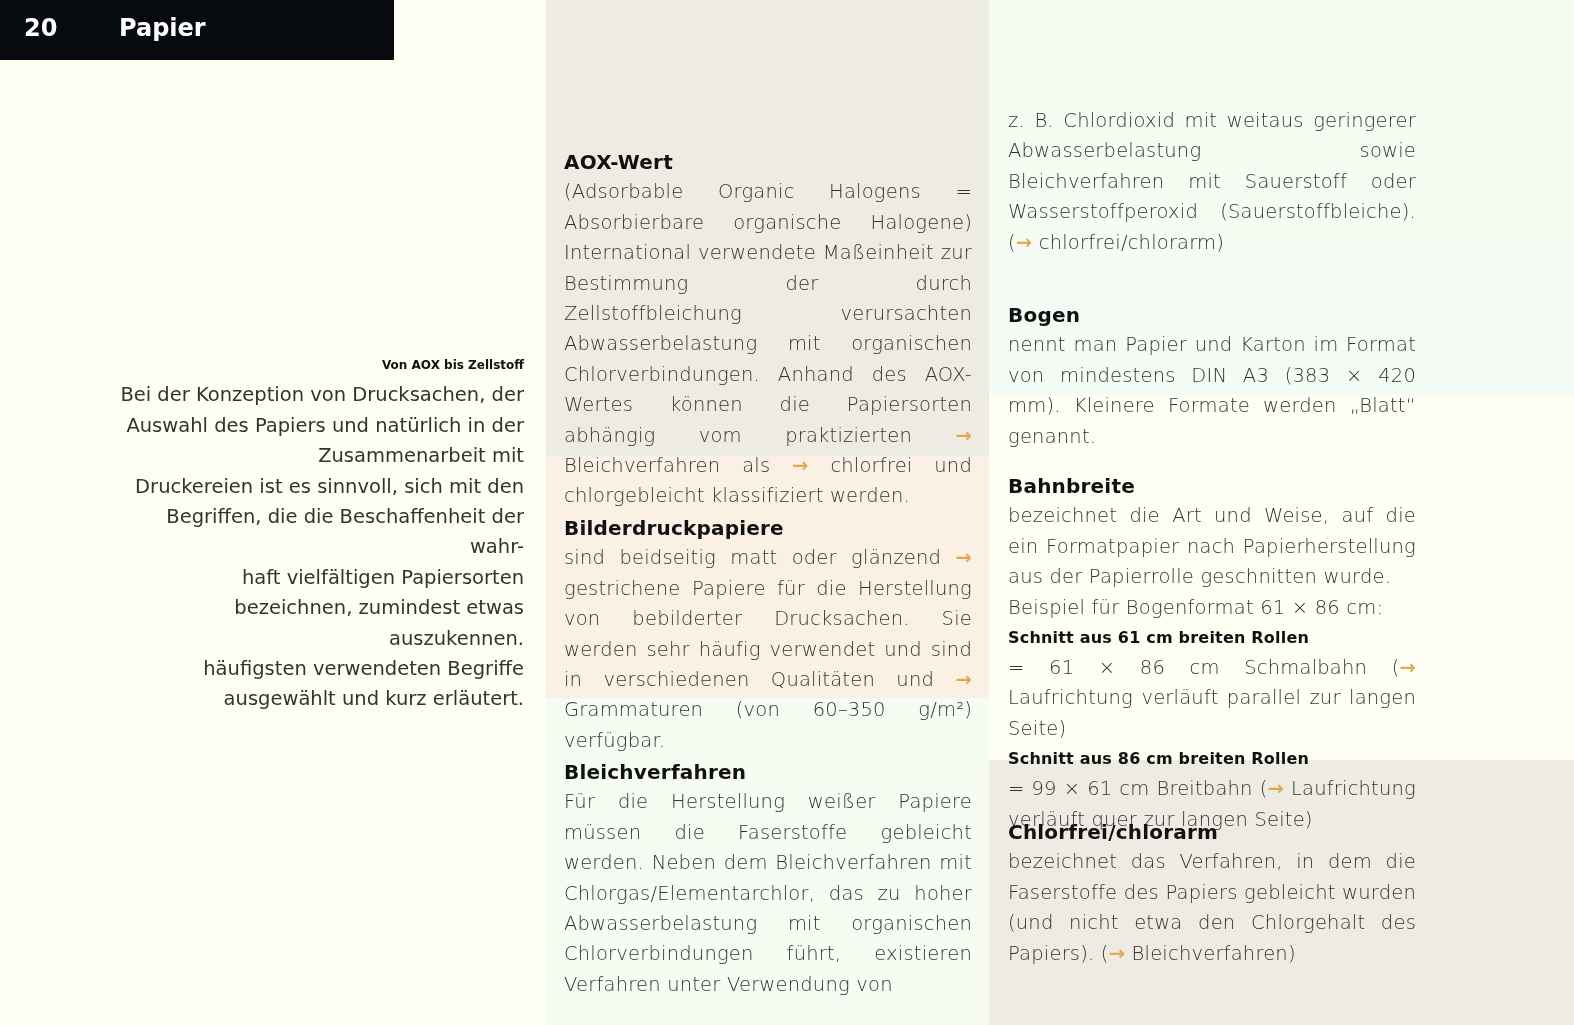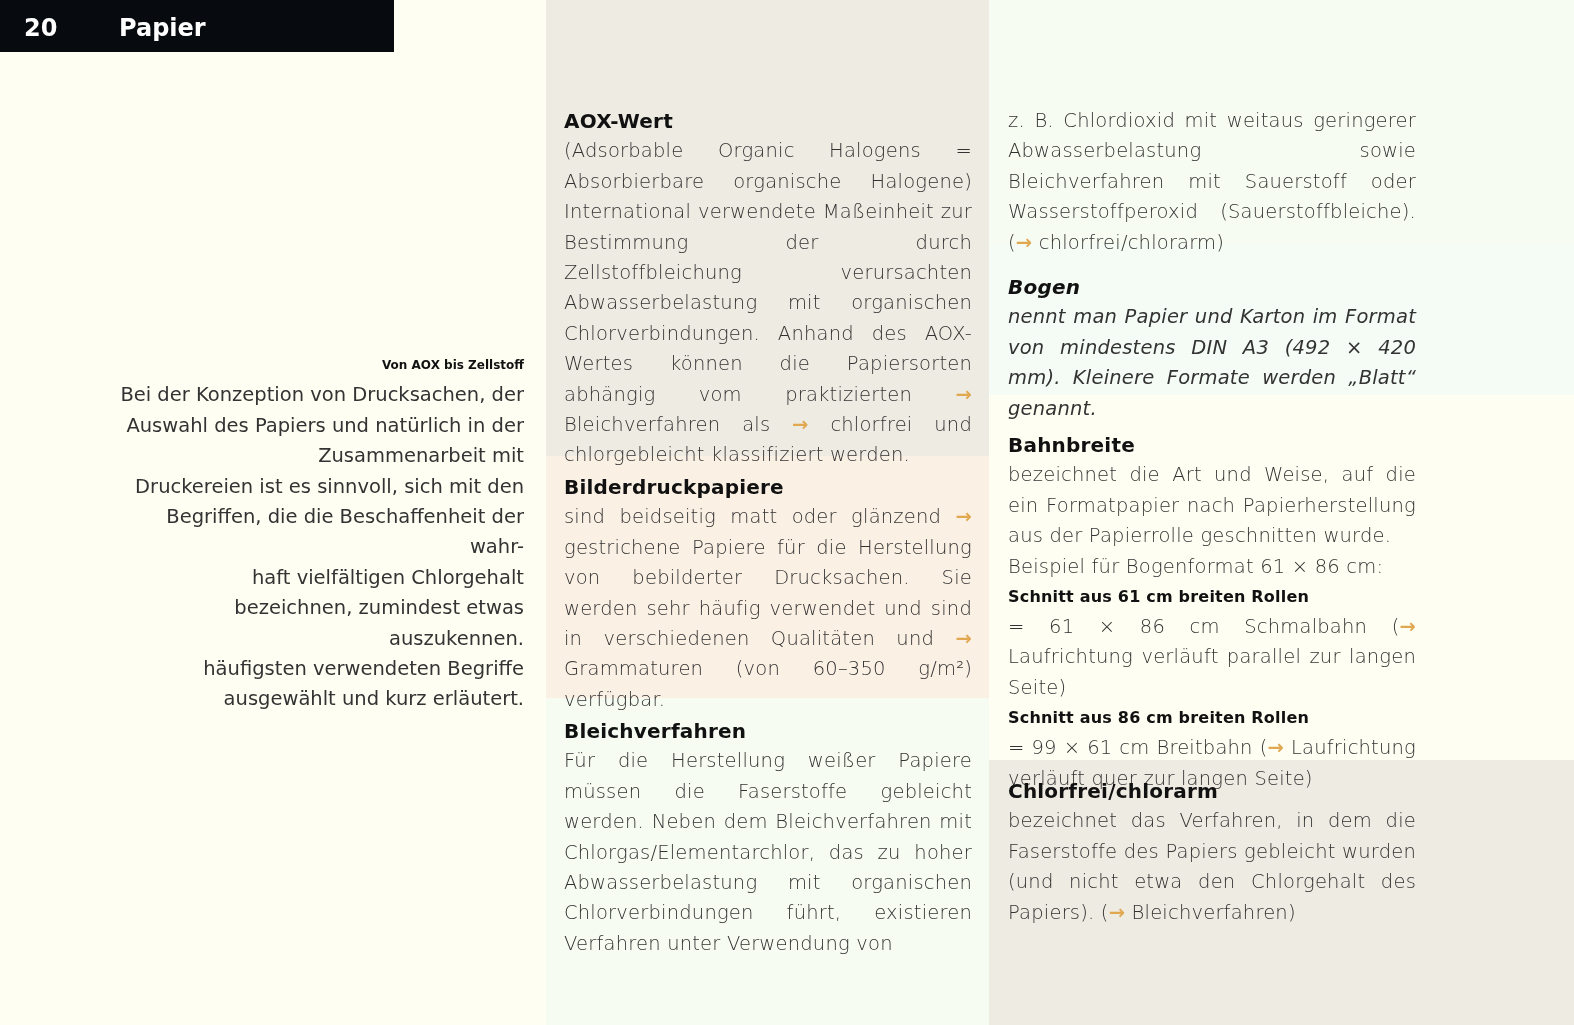--- a/index.html
+++ b/index.html
@@ -4,35 +4,35 @@
 <style>
   * { box-sizing: border-box; margin: 0; padding: 0; }
   html, body { width: 1574px; height: 1025px; overflow: hidden; }
   body {
     position: relative;
     background: #fefff2;
     font-family: "DejaVu Sans", sans-serif;
     color: #2a2a2a;
   }
   .header {
-    position: absolute; left: 0; top: 0; width: 394px; height: 52px;
+    position: absolute; left: 0; top: 0; width: 394px; height: 60px;
     background: #070b10; color: #fff;
   }
   .header .num { position: absolute; left: 24px; top: 14px; font-weight: bold; font-size: 24px; }
   .header .title { position: absolute; left: 119px; top: 14px; font-weight: bold; font-size: 24px; }
 
   .block { position: absolute; }
   .bg-gray { background: #eeebe2; }
   .bg-peach { background: #fbf0e4; }
   .bg-mint { background: #f7fcf2; }
   .bg-mint2 { background: #f5fcf6; }
   .bg-cream { background: #fefef2; }
 
   .entry { position: absolute; width: 408px; font-size: 19.5px; line-height: 30.4px; letter-spacing: 0.2px; }
-  .entry .term { font-weight: bold; color: #111; font-size: 20px; display: block; }
+  .entry .term { font-weight: bold; color: #111; font-size: 20px; display: block; margin-top: 41px; }
   .entry .body { display: block; text-align: justify; font-weight: 300; color: #333; }
   .entry .sub { font-weight: bold; color: #111; font-size: 16px; display: block; line-height: 30px; }
   .arrow { color: #e0a850; font-weight: bold; }
 
   .intro { position: absolute; left: 110px; top: 350px; width: 414px; text-align: right;
            font-size: 19.5px; line-height: 30.4px; color: #333; }
   .intro .term { font-weight: bold; color: #111; font-size: 12px; display: block; }
   .intro .line { display: block; }
 </style>
 </head>
@@ -51,21 +51,21 @@
 <div class="block bg-cream" style="left:989px;top:395px;width:585px;height:365px;"></div>
 <div class="block bg-gray" style="left:989px;top:760px;width:585px;height:265px;"></div>
 
 <div class="intro">
   <span class="term">Von AOX bis Zellstoff</span>
   <span class="line">Bei der Konzeption von Drucksachen, der</span>
   <span class="line">Auswahl des Papiers und natürlich in der</span>
   <span class="line">Zusammenarbeit mit</span>
   <span class="line">Druckereien ist es sinnvoll, sich mit den</span>
   <span class="line">Begriffen, die die Beschaffenheit der wahr-</span>
-  <span class="line">haft vielfältigen Chlorgehalt</span>
+  <span class="line">haft vielfältigen Papiersorten</span>
   <span class="line">bezeichnen, zumindest etwas</span>
   <span class="line">auszukennen.</span>
   <span class="line">häufigsten verwendeten Begriffe</span>
   <span class="line">ausgewählt und kurz erläutert.</span>
 </div>
 
 <div class="entry" style="left:564px;top:106px;">
   <span class="term">AOX-Wert</span>
   <span class="body"><span>(Adsorbable Organic Halogens = Absorbierbare organische Halogene) International verwendete Maßeinheit zur Bestimmung der durch Zellstoffbleichung verursachten Abwasserbelastung mit organischen Chlorverbindungen. Anhand des AOX-Wertes können die Papiersorten abhängig vom praktizierten </span><span class="arrow">→</span> <span>Bleichverfahren</span><span> als </span><span class="arrow">→</span> <span>chlorfrei</span><span> und chlorgebleicht klassifiziert werden.</span></span>
 </div>
@@ -77,23 +77,23 @@
 
 <div class="entry" style="left:564px;top:716px;">
   <span class="term">Bleichverfahren</span>
   <span class="body">Für die Herstellung weißer Papiere müssen die Faserstoffe gebleicht werden. Neben dem Bleichverfahren mit Chlorgas/Elementarchlor, das zu hoher Abwasserbelastung mit organischen Chlorverbindungen führt, existieren Verfahren unter Verwendung von</span>
 </div>
 
 <div class="entry" style="left:1008px;top:106px;">
   <span class="body"><span>z. B. Chlordioxid mit weitaus geringerer Abwasserbelastung sowie Bleichverfahren mit Sauerstoff oder Wasserstoffperoxid (Sauerstoffbleiche). (</span><span class="arrow">→</span> <span>chlorfrei/chlorarm</span><span>)</span></span>
 </div>
 
-<div class="entry" style="left:1008px;top:272px;font-style:italic;">
+<div class="entry" style="left:1008px;top:259px;">
   <span class="term">Bogen</span>
-  <span class="body">nennt man Papier und Karton im Format von mindestens DIN A3 (492 × 420 mm). Kleinere Formate werden „Blatt“ genannt.</span>
+  <span class="body">nennt man Papier und Karton im Format von mindestens DIN A3 (383 × 420 mm). Kleinere Formate werden „Blatt“ genannt.</span>
 </div>
 
 <div class="entry" style="left:1008px;top:430px;">
   <span class="term">Bahnbreite</span>
   <span class="body">bezeichnet die Art und Weise, auf die ein Formatpapier nach Papierherstellung aus der Papierrolle geschnitten wurde.</span>
   <span class="body" style="text-align:left;">Beispiel für Bogenformat 61 × 86 cm:</span>
   <span class="sub">Schnitt aus 61 cm breiten Rollen</span>
   <span class="body"><span>= 61 × 86 cm Schmalbahn (</span><span class="arrow">→</span> <span>Laufrichtung</span><span> verläuft parallel zur langen Seite)</span></span>
   <span class="sub">Schnitt aus 86 cm breiten Rollen</span>
   <span class="body"><span>= 99 × 61 cm Breitbahn (</span><span class="arrow">→</span> <span>Laufrichtung</span><span> verläuft quer zur langen Seite)</span></span>

